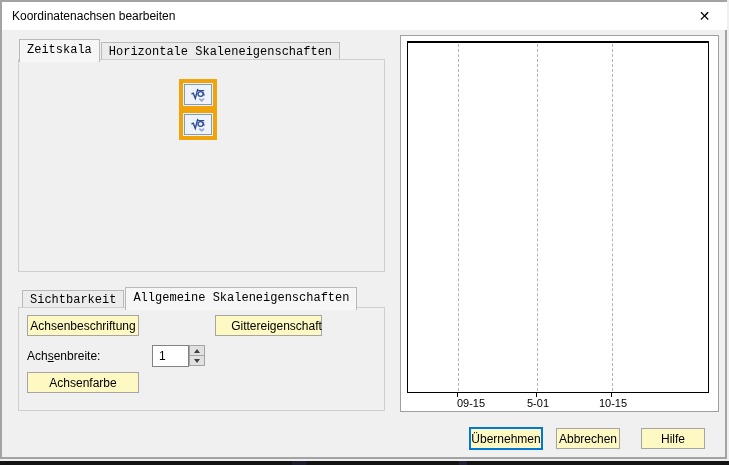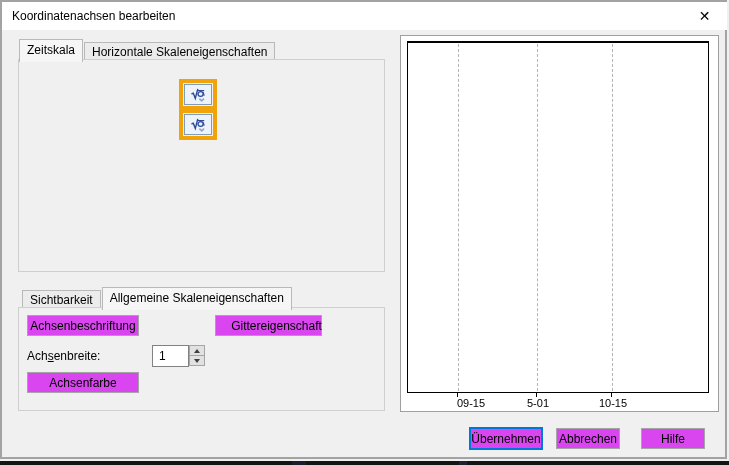--- a/index.html
+++ b/index.html
@@ -10,29 +10,29 @@
           border:2px solid #a3a3a3;background:#f0f0f0;box-sizing:border-box;}
   .taskbar-strip{position:absolute;left:0;top:461px;width:729px;height:4px;
           background:linear-gradient(90deg,#141414 0 40%,#1d1b2e 0 42%,#141414 0 63%,#232034 0 64%,#141414 0);}
   
   .titlebar{position:absolute;left:0;top:0;width:725px;height:28px;background:#ffffff;}
   .title{position:absolute;left:10px;top:7px;font-size:12px;}
   .close-btn{position:absolute;right:0;top:0;width:45px;height:28px;line-height:28px;
              text-align:center;font-size:14px;color:#000;cursor:default;}
   
   .tab{box-sizing:border-box;height:20px;line-height:18px;padding:0 7px;margin-right:1px;
-       background:#ececec;border:1px solid #b9b9b9;border-bottom:none;display:inline-block;}
+       background:#ececec;border:1px solid #b9b9b9;border-bottom:none;display:inline-block;font-family:Liberation Mono, monospace;}
   .tab.active{background:#f6f6f6;height:23px;line-height:21px;margin-top:-3px;position:relative;z-index:3;}
   .tabrow{position:absolute;display:flex;align-items:flex-end;height:23px;}
   .panel{position:absolute;background:#f0f0f0;border:1px solid #cfcfcf;box-sizing:border-box;z-index:1;}
   
   .groupbox{position:absolute;border:1px solid #d9d9d9;box-sizing:border-box;}
   .group-label{position:absolute;background:#f0f0f0;padding:0 3px;}
   
-  .btn{position:absolute;box-sizing:border-box;background:#d946ef;border:1px solid #a5a5a5;
+  .btn{position:absolute;box-sizing:border-box;background:#fef9c3;border:1px solid #a5a5a5;
        text-align:center;font-size:12px;display:flex;align-items:center;justify-content:center;cursor:default;}
   .btn.default{border:2px solid #0078d7;}
   .combo{position:absolute;box-sizing:border-box;background:#fff;border:1px solid #828282;
          display:flex;align-items:center;padding-left:5px;cursor:default;}
   .combo .val{flex:1;}
   .chev{width:7px;height:7px;border-right:1.4px solid #3c3c3c;border-bottom:1.4px solid #3c3c3c;
         transform:rotate(45deg) translate(-2px,-2px);margin-right:8px;}
   .textbox{position:absolute;box-sizing:border-box;background:#fff;border:1px solid #828282;
            padding:0 0 0 7px;font-family:"Liberation Sans",sans-serif;font-size:12px;}
   .label{position:absolute;white-space:nowrap;}

